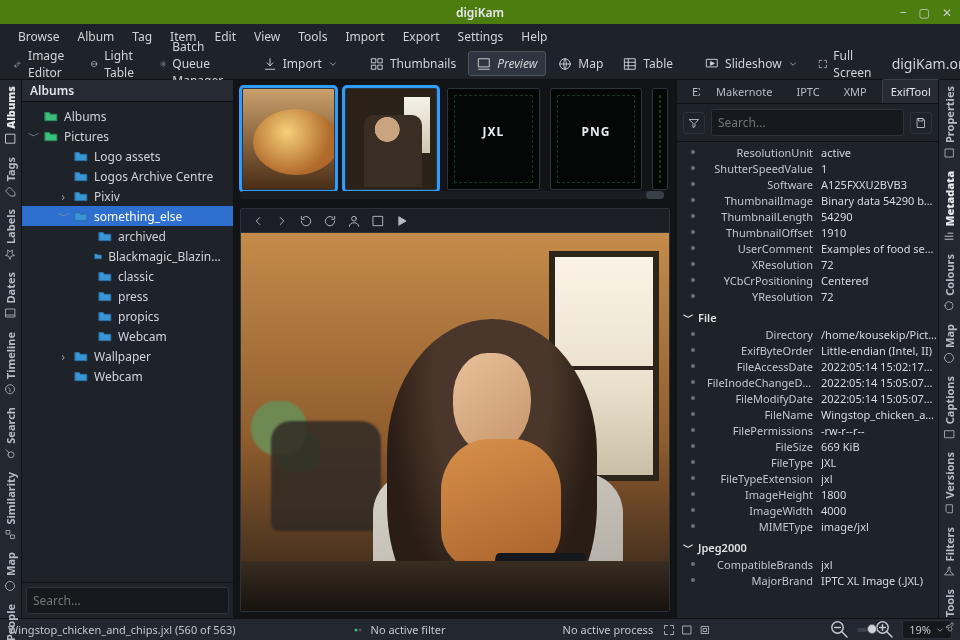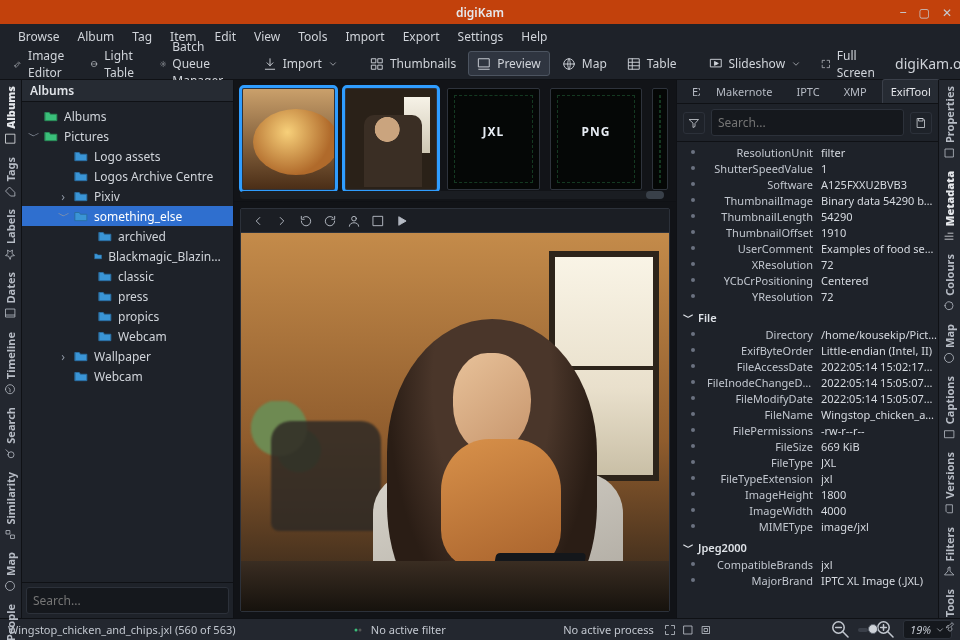--- a/index.html
+++ b/index.html
@@ -1,26 +1,26 @@
 <!DOCTYPE html>
 <html><head>
 <meta charset="utf-8">
 <style>
 * { margin: 0; padding: 0; box-sizing: border-box; font-family: "Segoe UI", "Noto Sans", sans-serif; }
 body { background: #1e2229; color: #d0d4da; font-size: 12px; overflow: hidden; user-select: none; }
 .app { display: flex; flex-direction: column; width: 960px; height: 640px; background: #1e2229; }
-.titlebar { height: 24px; display: flex; align-items: center; justify-content: center; position: relative; background: #c2410c; }
+.titlebar { height: 24px; display: flex; align-items: center; justify-content: center; position: relative; background: #4d7c0f; }
 .titlebar .title { font-size: 12px; font-weight: 600; color: #e6e8ec; }
 .titlebar .winctrl { position: absolute; right: 8px; display: flex; gap: 12px; color: #c7cbd1; }
 .menubar { height: 24px; display: flex; align-items: center; padding: 0 10px; gap: 2px; background: #1e2229; }
 .menubar .menu { padding: 2px 8px; color: #d0d4da; border-radius: 3px; }
 .toolbar { height: 32px; display: flex; align-items: center; padding: 0 6px; gap: 4px; background: #1e2229; border-bottom: 1px solid #0f1115; }
 .tbtn { display: inline-flex; align-items: center; gap: 6px; padding: 3px 8px; border-radius: 3px; color: #d0d4da; }
 .tbtn svg { width: 14px; height: 14px; }
-.tbtn.active { background: #2f3540; border: 1px solid #4c5460; }
+.tbtn.active { background: #2f3540; border: 1px solid #4c5460; font-style: italic; }
 .tsep { width: 1px; height: 20px; background: #363b44; margin: 0 4px; }
 .spacer { flex: 1; }
 .brand { color: #cfd3d9; font-size: 14px; display: flex; align-items: center; gap: 6px; margin-right: 6px; }
 .body { flex: 1; display: flex; min-height: 0; }
 .rail { width: 22px; background: #23272f; border-right: 1px solid #0f1115; display: flex; flex-direction: column; align-items: center; padding-top: 6px; gap: 12px; }
 .rail.right { border-left: 1px solid #0f1115; border-right: none; }
 .rail span { writing-mode: vertical-rl; transform: rotate(180deg); font-size: 11px; color: #b7bcc5; display: flex; align-items: center; gap: 4px; }
 .rail span svg { width: 12px; height: 12px; }
 .rail span.active { color: #e6e8ec; font-weight: 600; }
 .panel { display: flex; flex-direction: column; background: #1e2229; }
@@ -79,21 +79,21 @@
 .mrow { display: flex; height: 16px; align-items: center; padding-left: 28px; gap: 8px; }
 .mrow .k { width: 106px; color: #c2c7cf; white-space: nowrap; overflow: hidden; text-overflow: ellipsis; text-align: right; }
 .mrow .v { flex: 1; color: #d6dae0; white-space: nowrap; overflow: hidden; text-overflow: ellipsis; }
 .mrow .dot { width: 4px; height: 4px; border-radius: 50%; background: #6b7280; margin-left: -14px; margin-right: 4px; }
 .statusbar { height: 22px; background: #23272f; border-top: 1px solid #0f1115; display: flex; align-items: center; padding: 0 8px; gap: 10px; font-size: 11px; color: #c2c7cf; }
 .statusbar .seg { display: flex; align-items: center; gap: 6px; }
 .statusbar .seg svg { width: 12px; height: 12px; }
 .statusbar .zoom { margin-left: auto; display: flex; align-items: center; gap: 6px; }
 .statusbar .zoom .slider { width: 56px; height: 4px; background: #3a3f49; border-radius: 2px; position: relative; }
 .statusbar .zoom .slider .knob { position: absolute; left: 10px; top: -4px; width: 10px; height: 10px; background: #cfd3d9; border-radius: 50%; border: 1px solid #5a616c; }
-.statusbar .zoombox { background: #15181d; border: 1px solid #2c313a; padding: 1px 6px; border-radius: 3px; display: flex; align-items: center; gap: 4px; font-style: italic; }
+.statusbar .zoombox { background: #15181d; border: 1px solid #2c313a; padding: 1px 6px; border-radius: 3px; display: flex; align-items: center; gap: 4px; }
 svg { fill: none; stroke: currentColor; stroke-width: 1.6; stroke-linecap: round; stroke-linejoin: round; }
 .folder-svg { fill: #3a95d6; stroke: #2a6fa2; }
 .folder-svg.images { fill: #3abf7a; stroke: #2a8c58; }
 </style>
 </head>
 <body>
 
 <div class="app">
 
   <div class="titlebar">
@@ -459,21 +459,21 @@
               <path d="M5 3h11l3 3v15H5z"></path>
               <rect x="8" y="3" width="8" height="5"></rect>
             </svg>
           </span>
       </div>
       <div class="meta" id="meta">
           <div class="mgroup">
             <div class="mrow">
               <span class="dot"></span>
               <span class="k">ResolutionUnit</span>
-              <span class="v">filter</span>
+              <span class="v">active</span>
             </div>
             <div class="mrow">
               <span class="dot"></span>
               <span class="k">ShutterSpeedValue</span>
               <span class="v">1</span>
             </div>
             <div class="mrow">
               <span class="dot"></span>
               <span class="k">Software</span>
               <span class="v">A125FXXU2BVB3</span>

